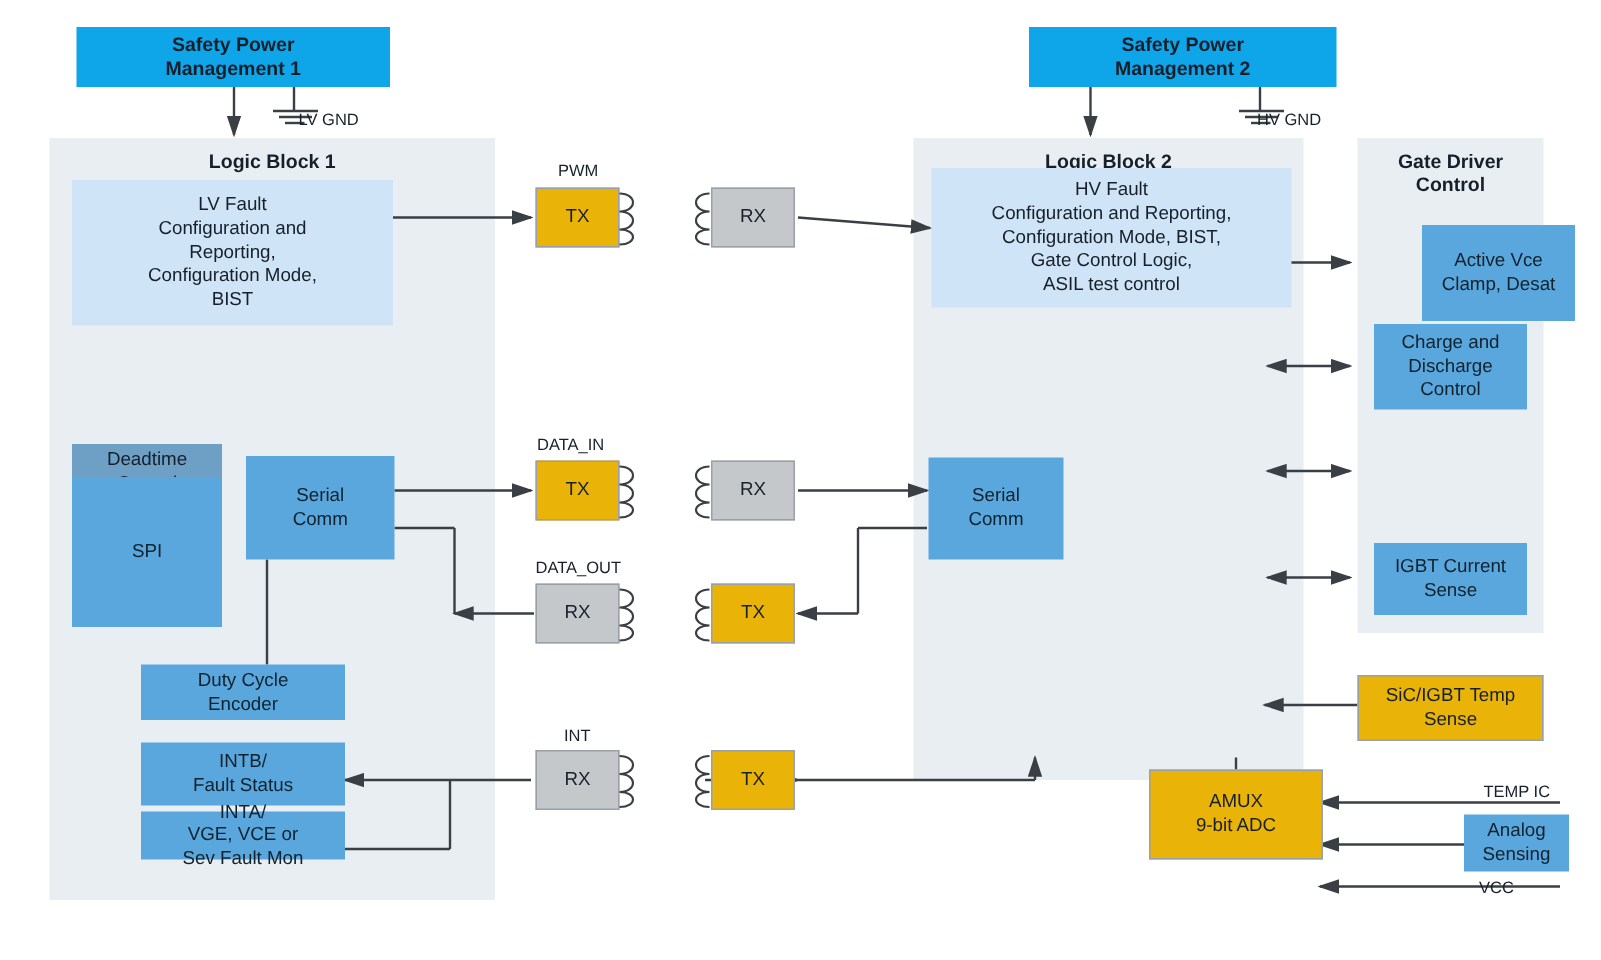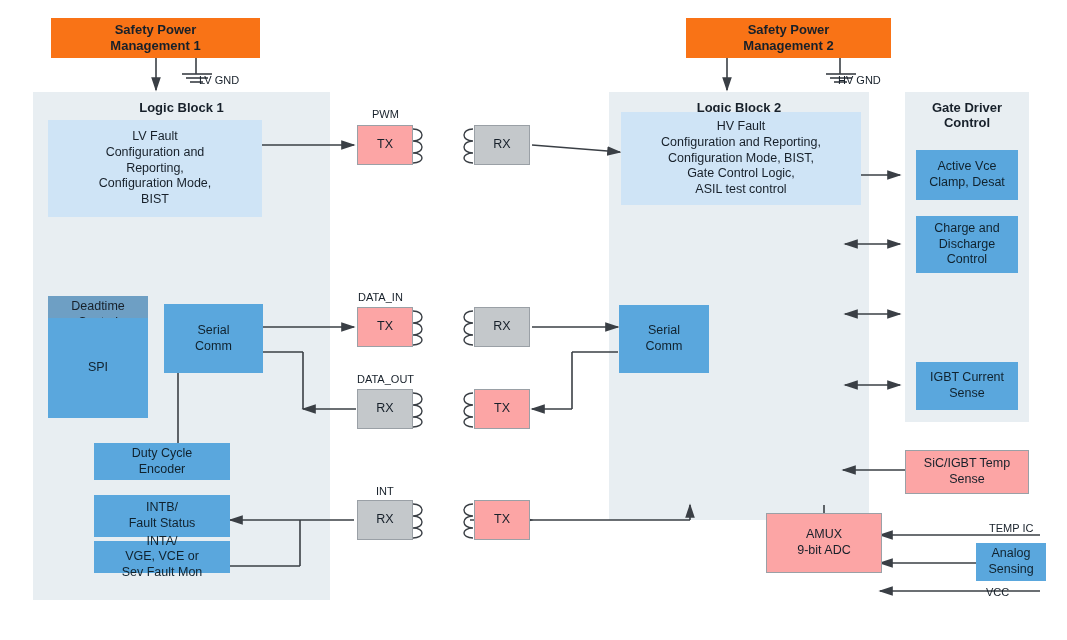--- a/index.html
+++ b/index.html
@@ -23,21 +23,21 @@
     justify-content: center;
     text-align: center;
     line-height: 1.25;
     white-space: pre-line;
   }
   .panel {
     background: #e8eef2;
     border: none;
   }
   .gray-header {
-    background: #f97316;
+    background: #0ea5e9;
     color: #17202a;
     font-weight: bold;
     font-size: 13px;
   }
   .lightblue {
     background: #cfe4f6;
     color: #17202a;
     font-size: 12.5px;
   }
   .midblue {
@@ -45,21 +45,21 @@
     color: #10222e;
     font-size: 12.5px;
     font-weight: normal;
   }
   .steelblue {
     background: #6e9fc4;
     color: #17202a;
     font-size: 12.5px;
   }
   .white-box {
-    background: #fca5a5;
+    background: #eab308;
     border: 1px solid #9aa0a6;
     color: #17202a;
     font-size: 12.5px;
   }
   .gray-box {
     background: #c4c8cb;
     border: 1px solid #9aa0a6;
     color: #17202a;
     font-size: 12.5px;
   }
@@ -209,21 +209,21 @@
 Configuration Mode, BIST,
 Gate Control Logic,
 ASIL test control</div>
 
   <div class="box midblue" style="left:619px; top:305px; width:90px; height:68px;">Serial
 Comm</div>
 
   <div class="box white-box" style="left:766px; top:513px; width:116px; height:60px;">AMUX
 9-bit ADC</div>
 
-  <div class="box midblue" style="left:916px; top:150px; width:102px; height:50px;">Active Vce
+  <div class="box midblue" style="left:948px; top:150px; width:102px; height:64px;">Active Vce
 Clamp, Desat</div>
   <div class="box midblue" style="left:916px; top:216px; width:102px; height:57px;">Charge and
 Discharge
 Control</div>
   <div class="box midblue" style="left:916px; top:362px; width:102px; height:48px;">IGBT Current
 Sense</div>
 
   <div class="box white-box" style="left:905px; top:450px; width:124px; height:44px;">SiC/IGBT Temp
 Sense</div>
 

